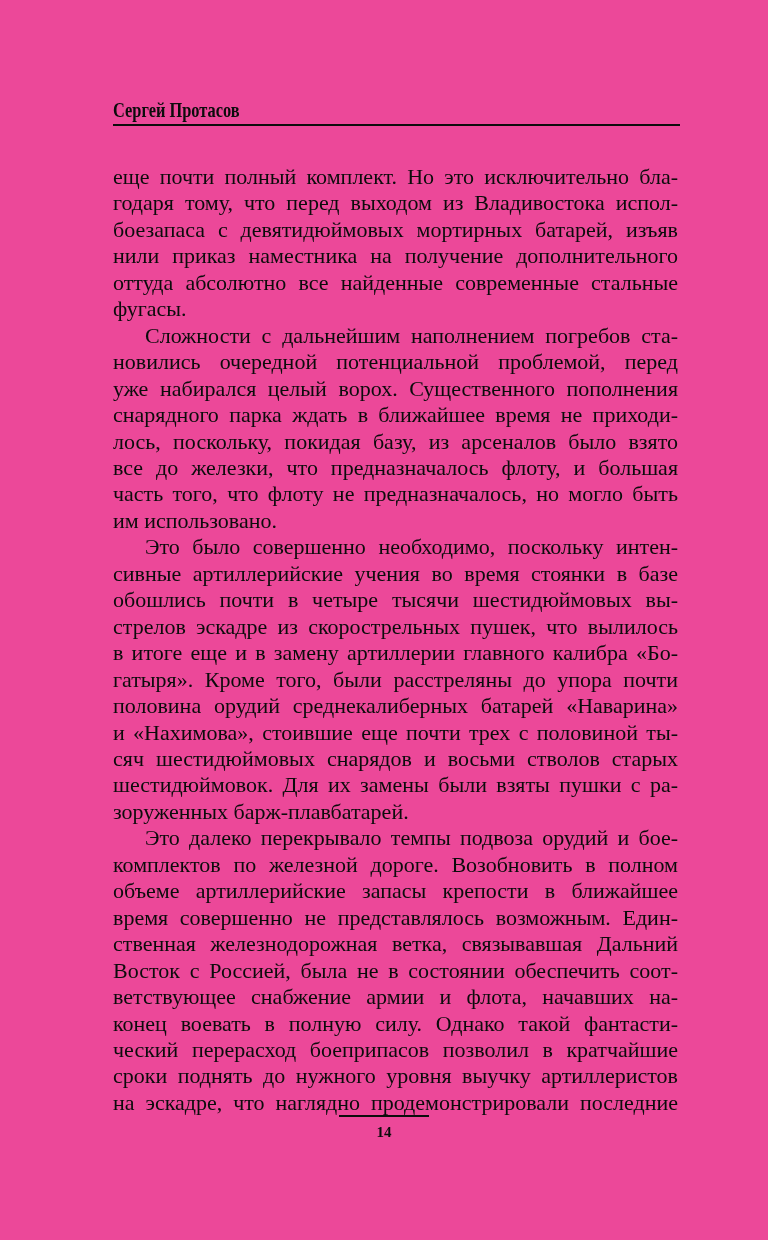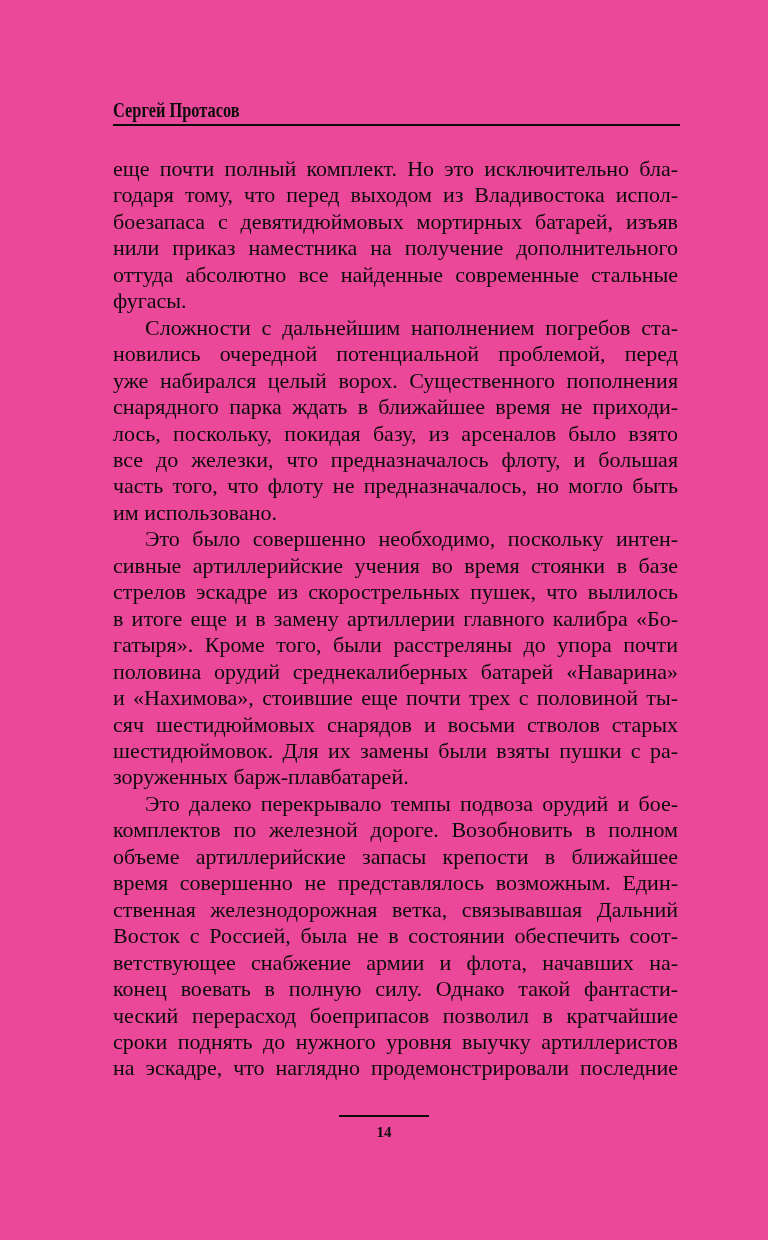--- a/index.html
+++ b/index.html
@@ -27,21 +27,21 @@
     font-size: 21px;
     line-height: 24px;
     transform: scaleX(0.78);
     transform-origin: 0 100%;
     white-space: nowrap;
   }
 
   
   .body-text {
     position: absolute;
-    left: 113px; top: 156px;
+    left: 113px; top: 164px;
     width: 565px;
     font-size: 22px;
     line-height: 26.45px;
   }
   .paragraph { margin: 0; }
   .line { text-align: justify; text-align-last: justify; }
   .line.left-last { text-align-last: left; }
   .line.indent { text-indent: 32px; }
 
   
@@ -87,20 +87,21 @@
         <div class="line">уже набирался целый ворох. Существенного пополнения</div>
         <div class="line">снарядного парка ждать в ближайшее время не приходи-</div>
         <div class="line">лось, поскольку, покидая базу, из арсеналов было взято</div>
         <div class="line">все до железки, что предназначалось флоту, и большая</div>
         <div class="line">часть того, что флоту не предназначалось, но могло быть</div>
         <div class="line left-last">им использовано.</div>
       </div>
       <div class="paragraph">
         <div class="line indent">Это было совершенно необходимо, поскольку интен-</div>
         <div class="line">сивные артиллерийские учения во время стоянки в базе</div>
+        <div class="line">обошлись почти в четыре тысячи шестидюймовых вы-</div>
         <div class="line">стрелов эскадре из скорострельных пушек, что вылилось</div>
         <div class="line">в итоге еще и в замену артиллерии главного калибра «Бо-</div>
         <div class="line">гатыря». Кроме того, были расстреляны до упора почти</div>
         <div class="line">половина орудий среднекалиберных батарей «Наварина»</div>
         <div class="line">и «Нахимова», стоившие еще почти трех с половиной ты-</div>
         <div class="line">сяч шестидюймовых снарядов и восьми стволов старых</div>
         <div class="line">шестидюймовок. Для их замены были взяты пушки с ра-</div>
         <div class="line left-last">зоруженных барж-плавбатарей.</div>
       </div>
       <div class="paragraph">

